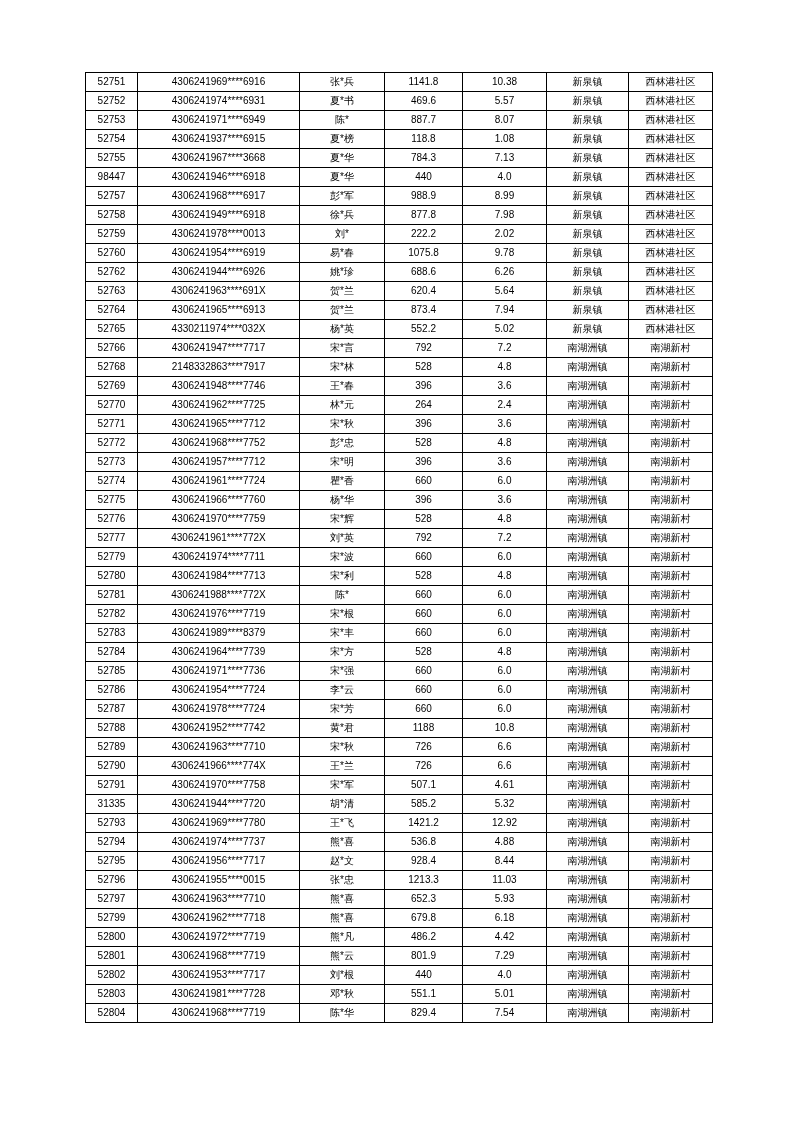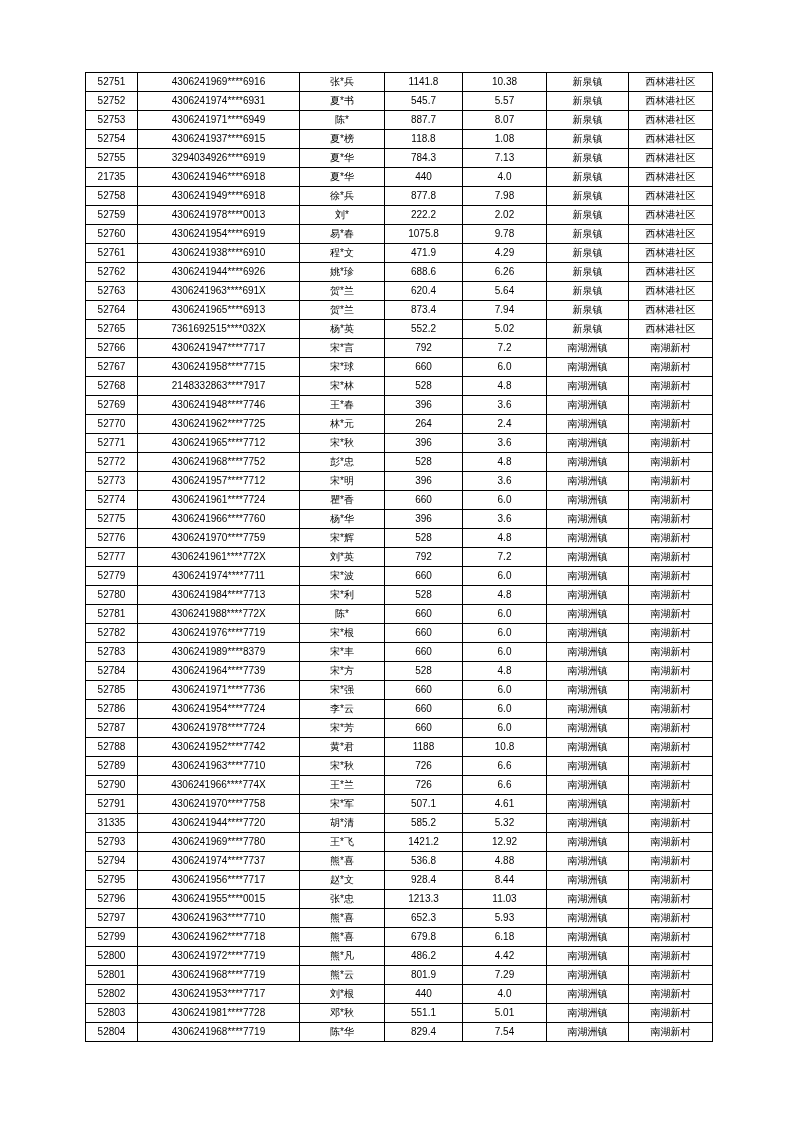--- a/index.html
+++ b/index.html
@@ -65,21 +65,21 @@
     <td>1141.8</td>
     <td>10.38</td>
     <td>新泉镇</td>
     <td>西林港社区</td>
   </tr>
 
   <tr>
     <td>52752</td>
     <td>4306241974****6931</td>
     <td>夏*书</td>
-    <td>545.7</td>
+    <td>469.6</td>
     <td>5.57</td>
     <td>新泉镇</td>
     <td>西林港社区</td>
   </tr>
 
   <tr>
     <td>52753</td>
     <td>4306241971****6949</td>
     <td>陈*</td>
     <td>887.7</td>
@@ -93,38 +93,47 @@
     <td>4306241937****6915</td>
     <td>夏*榜</td>
     <td>118.8</td>
     <td>1.08</td>
     <td>新泉镇</td>
     <td>西林港社区</td>
   </tr>
 
   <tr>
     <td>52755</td>
-    <td>3294034926****6919</td>
+    <td>4306241967****3668</td>
     <td>夏*华</td>
     <td>784.3</td>
     <td>7.13</td>
     <td>新泉镇</td>
     <td>西林港社区</td>
   </tr>
 
   <tr>
-    <td>21735</td>
+    <td>98447</td>
     <td>4306241946****6918</td>
     <td>夏*华</td>
     <td>440</td>
     <td>4.0</td>
     <td>新泉镇</td>
     <td>西林港社区</td>
   </tr>
 
+  <tr>
+    <td>52757</td>
+    <td>4306241968****6917</td>
+    <td>彭*军</td>
+    <td>988.9</td>
+    <td>8.99</td>
+    <td>新泉镇</td>
+    <td>西林港社区</td>
+  </tr>
 
   <tr>
     <td>52758</td>
     <td>4306241949****6918</td>
     <td>徐*兵</td>
     <td>877.8</td>
     <td>7.98</td>
     <td>新泉镇</td>
     <td>西林港社区</td>
   </tr>
@@ -142,29 +151,20 @@
   <tr>
     <td>52760</td>
     <td>4306241954****6919</td>
     <td>易*春</td>
     <td>1075.8</td>
     <td>9.78</td>
     <td>新泉镇</td>
     <td>西林港社区</td>
   </tr>
 
-  <tr>
-    <td>52761</td>
-    <td>4306241938****6910</td>
-    <td>程*文</td>
-    <td>471.9</td>
-    <td>4.29</td>
-    <td>新泉镇</td>
-    <td>西林港社区</td>
-  </tr>
 
   <tr>
     <td>52762</td>
     <td>4306241944****6926</td>
     <td>姚*珍</td>
     <td>688.6</td>
     <td>6.26</td>
     <td>新泉镇</td>
     <td>西林港社区</td>
   </tr>
@@ -184,47 +184,38 @@
     <td>4306241965****6913</td>
     <td>贺*兰</td>
     <td>873.4</td>
     <td>7.94</td>
     <td>新泉镇</td>
     <td>西林港社区</td>
   </tr>
 
   <tr>
     <td>52765</td>
-    <td>7361692515****032X</td>
+    <td>4330211974****032X</td>
     <td>杨*英</td>
     <td>552.2</td>
     <td>5.02</td>
     <td>新泉镇</td>
     <td>西林港社区</td>
   </tr>
 
   <tr>
     <td>52766</td>
     <td>4306241947****7717</td>
     <td>宋*言</td>
     <td>792</td>
     <td>7.2</td>
     <td>南湖洲镇</td>
     <td>南湖新村</td>
   </tr>
 
-  <tr>
-    <td>52767</td>
-    <td>4306241958****7715</td>
-    <td>宋*球</td>
-    <td>660</td>
-    <td>6.0</td>
-    <td>南湖洲镇</td>
-    <td>南湖新村</td>
-  </tr>
 
   <tr>
     <td>52768</td>
     <td>2148332863****7917</td>
     <td>宋*林</td>
     <td>528</td>
     <td>4.8</td>
     <td>南湖洲镇</td>
     <td>南湖新村</td>
   </tr>

